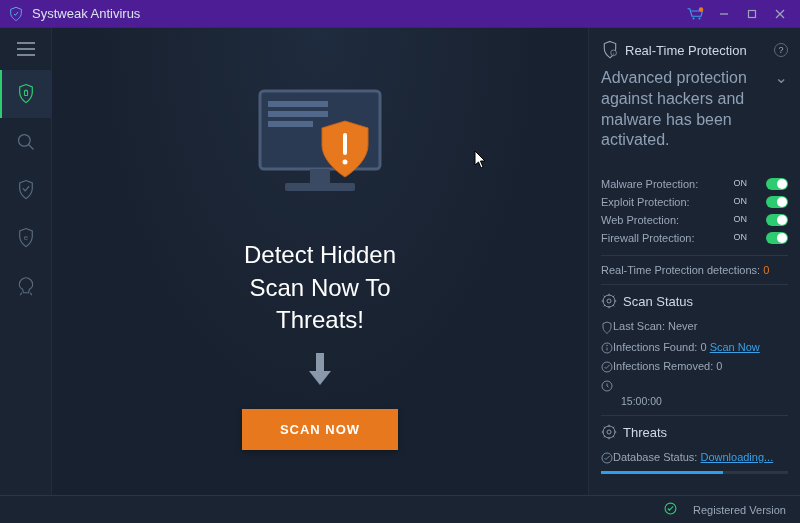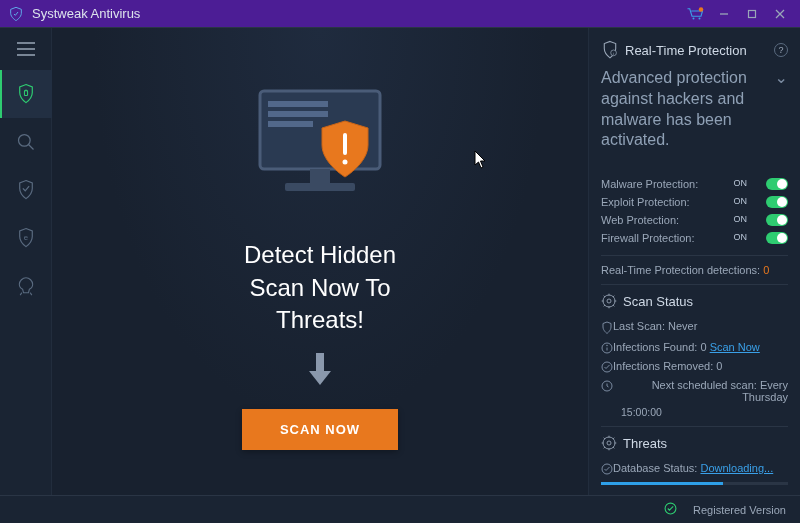--- a/index.html
+++ b/index.html
@@ -250,21 +250,20 @@
             <circle cx="12" cy="12" r="10" fill="none" stroke="#7a8aa0" stroke-width="2"></circle>
             <path d="M7 12l3 3 7-7" stroke="#7a8aa0" stroke-width="2" fill="none"></path>
           </svg>
         <span><span>Infections Removed:</span> <span>0</span></span>
       </div>
       <div class="row">
         <svg width="12" height="12" viewBox="0 0 24 24">
             <circle cx="12" cy="12" r="10" fill="none" stroke="#7a8aa0" stroke-width="2"></circle>
             <path d="M12 7v5l3 2" stroke="#7a8aa0" stroke-width="2" fill="none"></path>
           </svg>
-        <span><span>Next scheduled scan:</span> <span>Every Thursday</span></span>
       </div>
       <div class="sched-time">15:00:00</div>
     </div>
 
     <div class="divider"></div>
     <div class="panel-header">
       <svg width="16" height="16" viewBox="0 0 24 24">
           <circle cx="12" cy="12" r="9" fill="none" stroke="#9aa7b8" stroke-width="1.3"></circle>
           <circle cx="12" cy="12" r="3" fill="none" stroke="#9aa7b8" stroke-width="1.3"></circle>
           <path d="M12 1v3M12 20v3M1 12h3M20 12h3M4 4l2 2M18 18l2 2M20 4l-2 2M4 20l2-2" stroke="#9aa7b8" stroke-width="1.2"></path>

